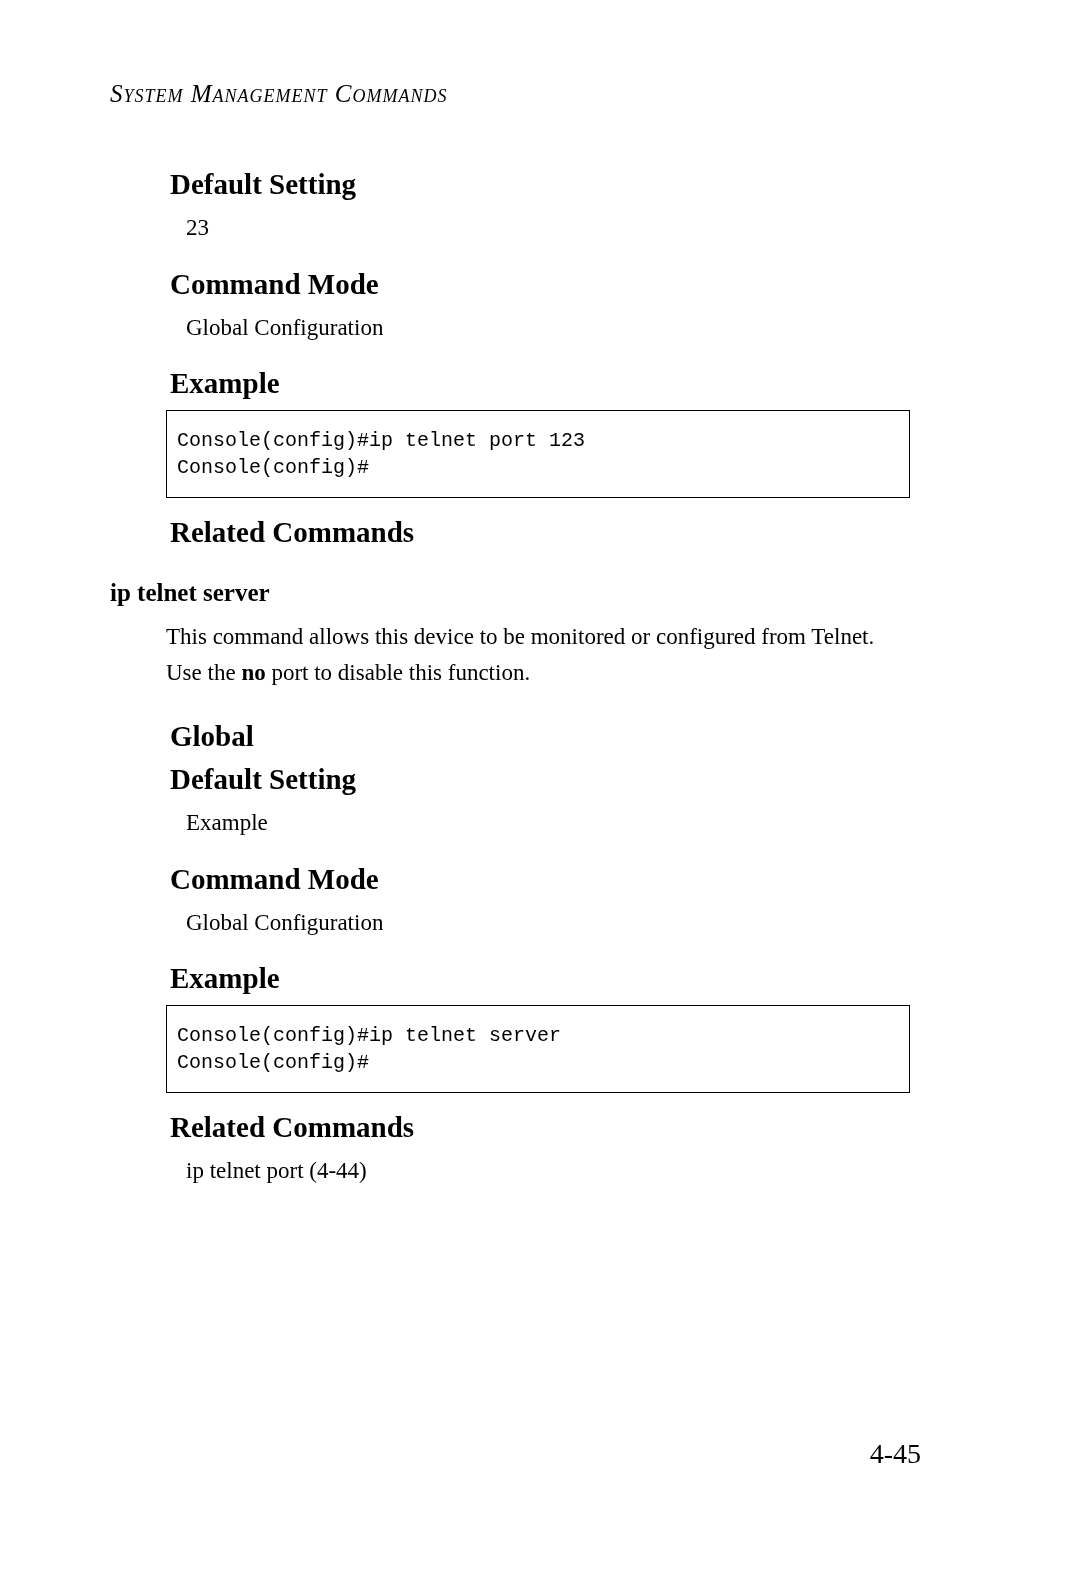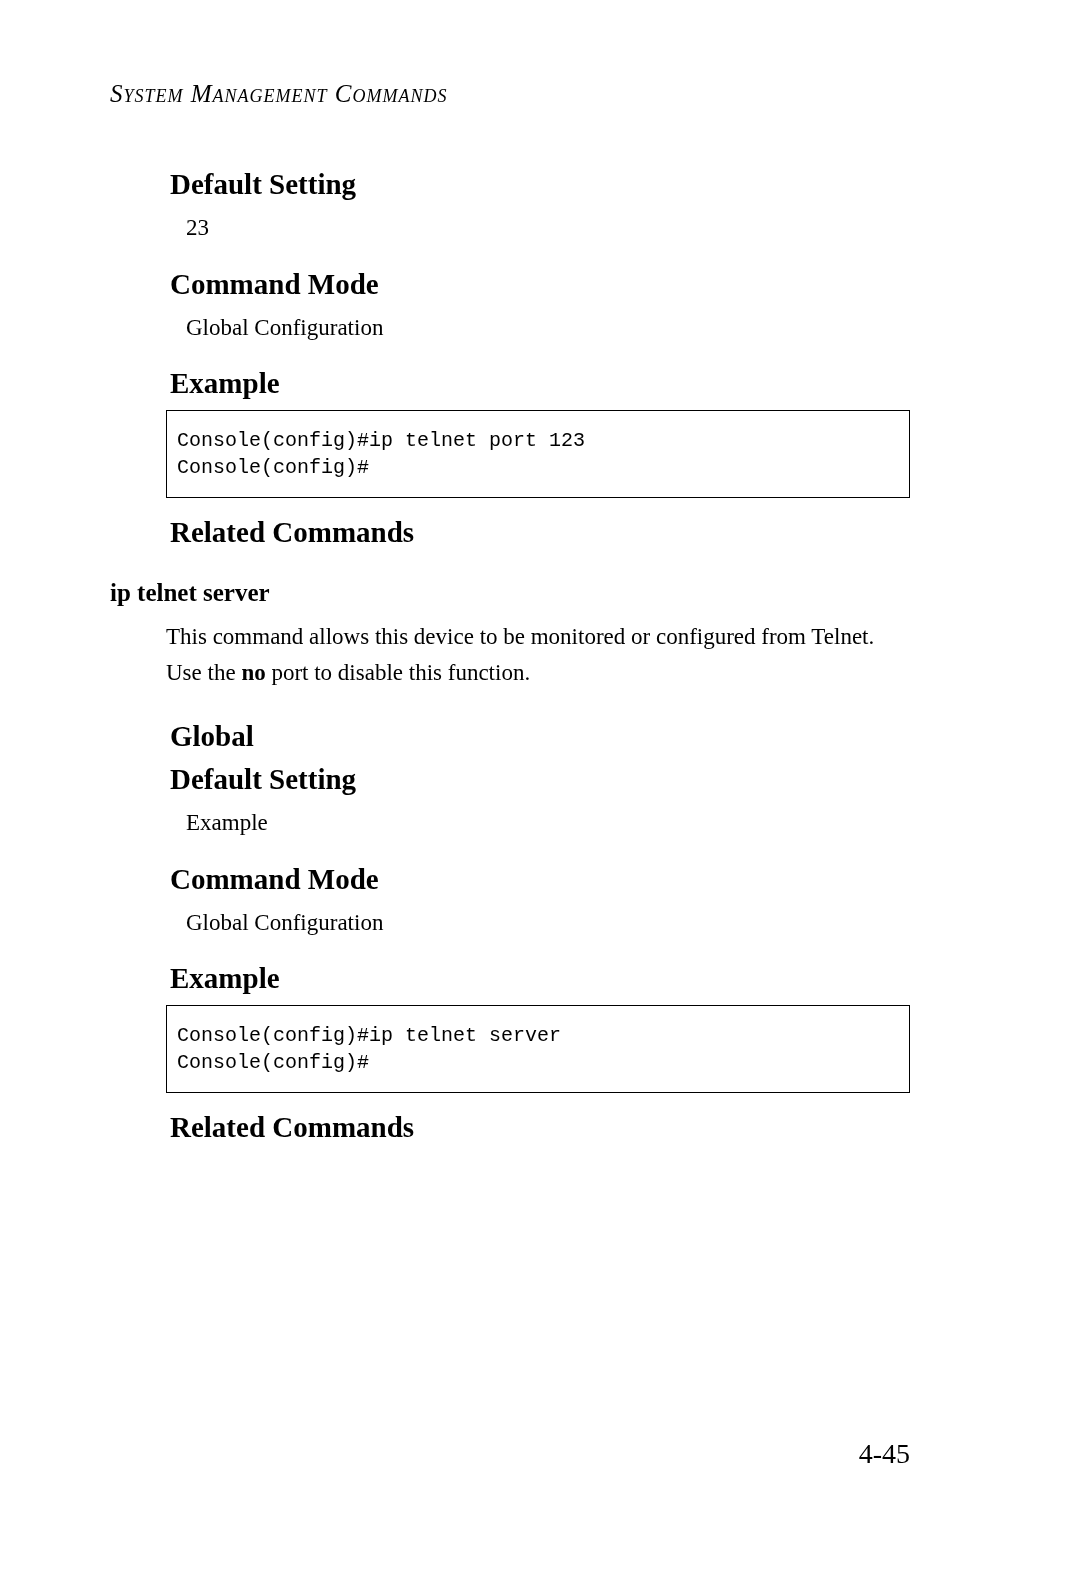--- a/index.html
+++ b/index.html
@@ -61,21 +61,21 @@
     margin: 0 0 30px 0;
   }
   .syntax-line {
     font-size: 23px;
     margin: 0 0 18px 20px;
   }
   .syntax-line .b { font-weight: bold; }
   .pg-num {
     position: absolute;
     bottom: 100px;
-    right: 170px;
+    right: 159px;
     font-size: 28px;
     font-family: Georgia, serif;
   }
 </style>
 </head>
 <body>
 
 <div class="page">
 
   <div class="header">System Management Commands</div>
@@ -106,18 +106,19 @@
     <div class="section-body">Example</div>
 
     <div class="section-heading">Command Mode</div>
     <div class="section-body">Global Configuration</div>
 
     <div class="section-heading">Example</div>
     <div class="code-box">Console(config)#ip telnet server
 Console(config)#</div>
 
     <div class="section-heading">Related Commands</div>
+    <div class="section-body">ip telnet port (4-44)</div>
 
   </div>
 
   <div class="pg-num">4-45</div>
 
 </div>
 
 </body></html>

